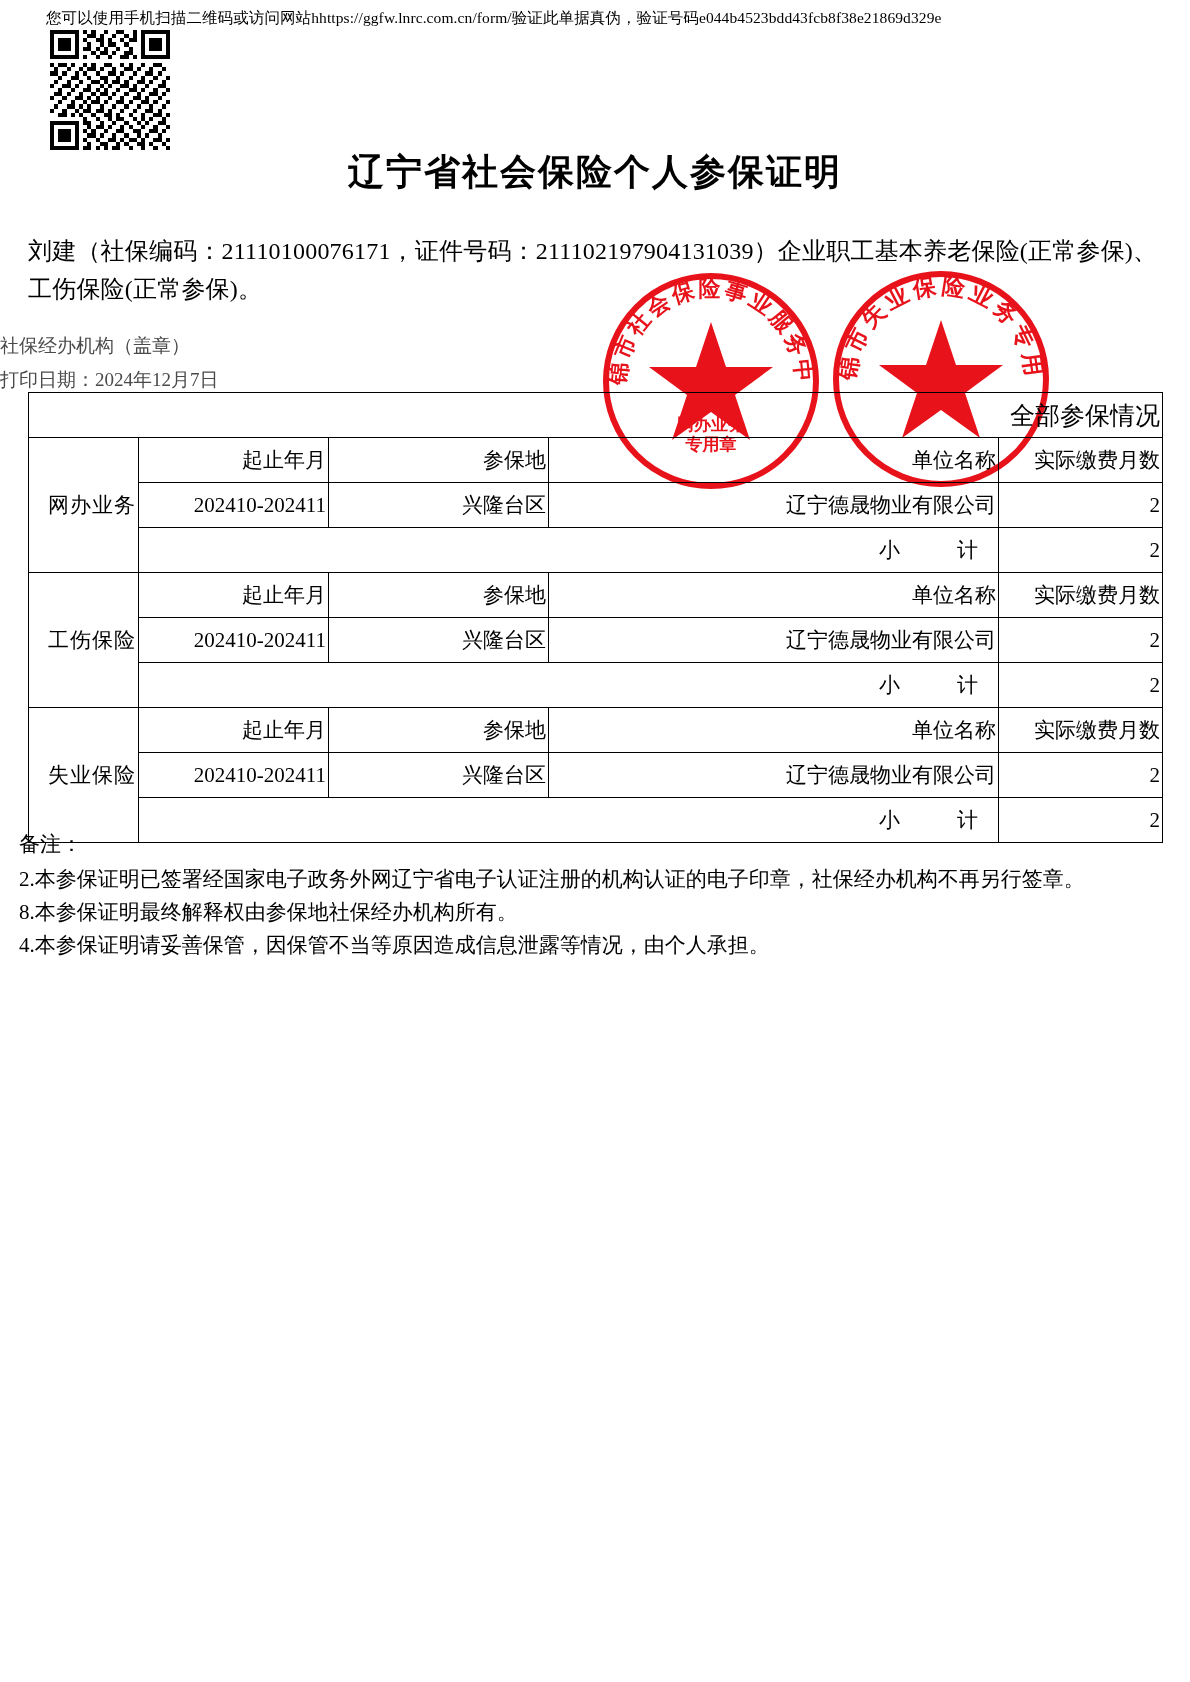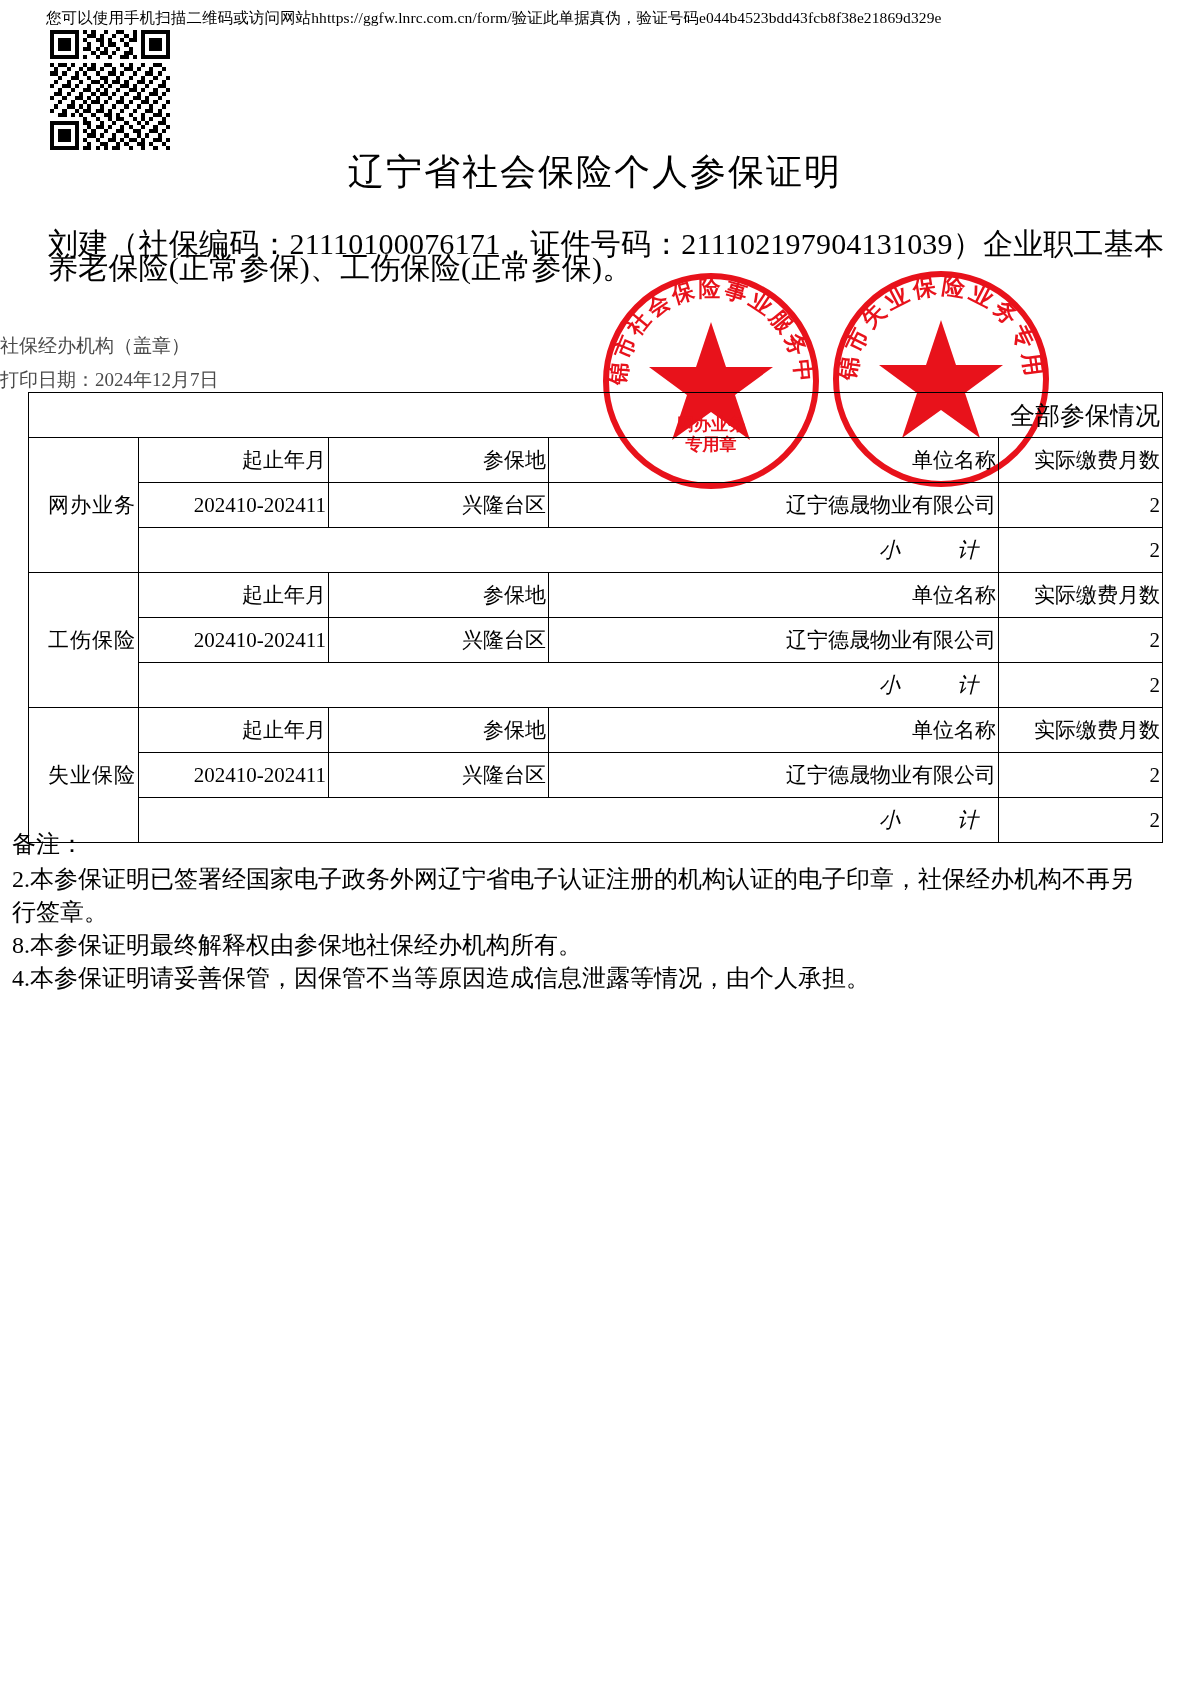--- a/index.html
+++ b/index.html
@@ -48,35 +48,34 @@
   .qr svg { display: block; }
 
   
   .doc-title {
     position: absolute;
     top: 148px;
     left: 0;
     width: 1190px;
     text-align: center;
     font-size: 36px;
-    font-weight: normal;
+    font-weight: bold;
     letter-spacing: 2px;
     font-family: "Liberation Serif", serif;
   }
 
   
   .intro {
     position: absolute;
     top: 232px;
     left: 28px;
     width: 1140px;
-    font-size: 30px;
-    line-height: 24px;
+    font-size: 24px;
+    line-height: 38px;
     letter-spacing: 0.2px;
-    margin-left: 20px;
   }
 
   
   .issuer {
     position: absolute;
     top: 330px;
     left: 0;
     width: 1190px;
     font-size: 19px;
     line-height: 32px;
@@ -116,29 +115,29 @@
   .c1 { width: 110px; }
   .c2 { width: 190px; }
   .c3 { width: 220px; }
   .c4 { width: 450px; }
   .c5 { width: 164px; }
   .row-head td {
     height: 72px;
     font-size: 25px;
   }
   .sub-label { letter-spacing: 1px; }
-  .subtotal-cell { letter-spacing: 18px; text-indent: 18px; font-style: italic; }
+  .subtotal-cell { letter-spacing: 18px; text-indent: 18px; }
 
   
   .remarks {
     position: absolute;
     top: 828px;
-    left: 12px;
+    left: 19px;
     width: 1136px;
-    font-size: 24px;
+    font-size: 21px;
     line-height: 33px;
     font-family: Liberation Serif, serif;
   }
   .remarks .r-title { margin-bottom: 2px; }
   .remarks p { margin: 0; padding: 0; }
 </style>
 </head>
 <body>
 
 <div class="page">

